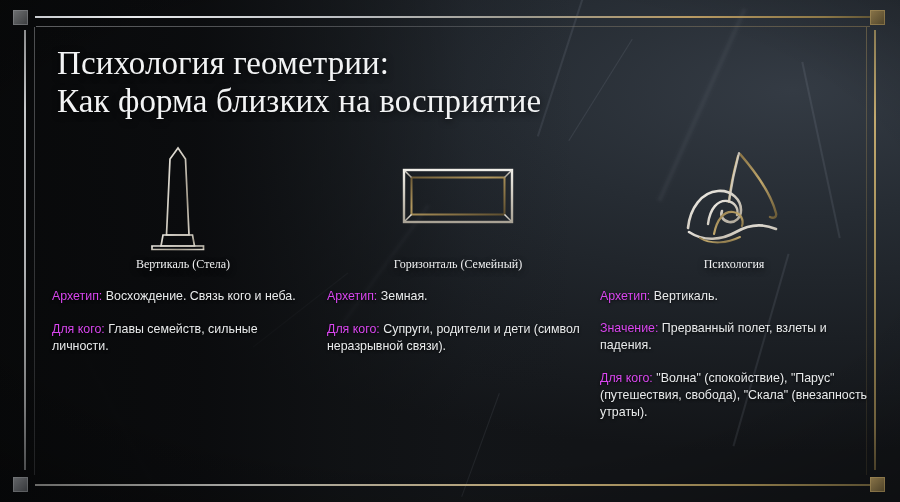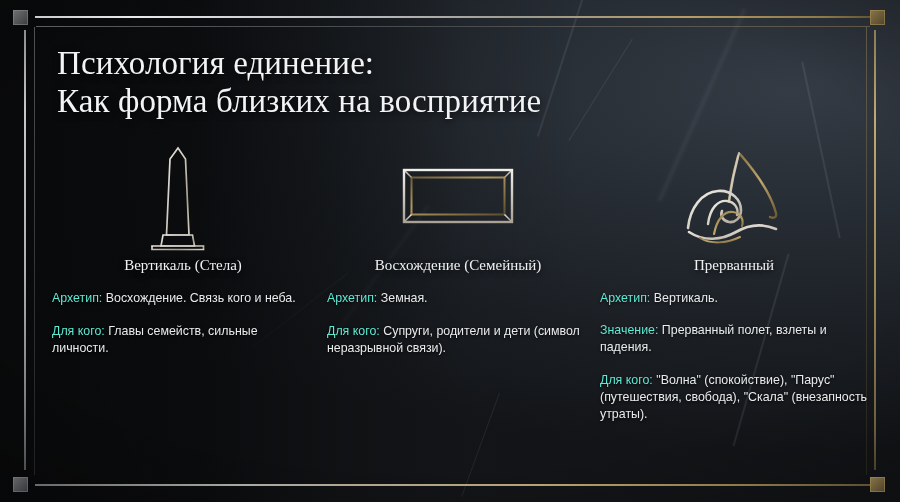--- a/index.html
+++ b/index.html
@@ -48,26 +48,26 @@
     font-family:"Liberation Serif",serif;font-size:33px;line-height:38px;color:#f2f3f4;
     letter-spacing:.1px;text-shadow:0 2px 7px rgba(0,0,0,.75);}
   #title .l2{display:block;}
   
   .cols{position:absolute;left:0;top:135px;width:900px;height:350px;}
   .col{position:absolute;top:0;}
   .col1{left:52px;width:262px;}
   .col2{left:327px;width:262px;}
   .col3{left:600px;width:268px;}
   .icon-wrap{height:122px;display:flex;align-items:center;justify-content:center;}
-  .col-title{text-align:center;font-family:"Liberation Serif",serif;font-size:15px;color:#f0f1f2;
+  .col-title{text-align:center;font-family:"Liberation Serif",serif;font-size:12px;color:#f0f1f2;
     text-shadow:0 2px 6px rgba(0,0,0,.7);margin-bottom:16px;white-space:nowrap;}
   .para{font-size:12.4px;line-height:17.5px;color:#e9ebec;margin-bottom:15px;
     text-shadow:0 1px 3px rgba(0,0,0,.8);}
   .para:last-child{margin-bottom:0;}
-  .lbl{color:#5eead4;margin-top:48px;}
+  .lbl{color:#d946ef;margin-top:48px;}
   .col3 .para{line-height:17.2px;}
   
   svg{display:block;overflow:visible;}
 </style>
 </head>
 <body>
 
 <div id="slide">
 
   <div class="bg-base"></div>
@@ -89,21 +89,21 @@
   <div class="fr-line fr-top"></div>
   <div class="fr-line fr-bottom"></div>
   <div class="fr-line fr-left"></div>
   <div class="fr-line fr-right"></div>
   <div class="fr-sq sq-tl"></div>
   <div class="fr-sq sq-tr"></div>
   <div class="fr-sq sq-bl"></div>
   <div class="fr-sq sq-br"></div>
 
   <div id="title">
-    <span>Психология единение:</span>
+    <span>Психология геометрии:</span>
     <span class="l2">Как форма близких на восприятие</span>
   </div>
 
   <div class="cols">
 
     <div class="col col1">
       <div class="icon-wrap">
         <svg width="74" height="112" viewBox="0 0 74 112">
           <defs>
             <linearGradient id="silv1" x1="0" y1="0" x2="1" y2="1">
@@ -149,21 +149,21 @@
           <rect x="2" y="2" width="108" height="52" fill="none" stroke="url(#silv2)" stroke-width="2.4"></rect>
           <rect x="9.5" y="9.5" width="93" height="37" fill="none" stroke="url(#gold2)" stroke-width="2"></rect>
           <g stroke="url(#silv2)" stroke-width="1.5" fill="none" opacity=".95">
             <path d="M2 2 L9.5 9.5"></path>
               <path d="M110 2 L102.5 9.5"></path>
             <path d="M2 54 L9.5 46.5"></path>
               <path d="M110 54 L102.5 46.5"></path>
           </g>
         </svg>
       </div>
-      <div class="col-title">Восхождение (Семейный)</div>
+      <div class="col-title">Горизонталь (Семейный)</div>
       <div class="para">
         <span class="lbl">Архетип:</span><span> Земная.</span>
       </div>
       <div class="para">
         <span class="lbl">Для кого:</span><span> Супруги, родители и дети (символ неразрывной связи).</span>
       </div>
     </div>
 
     <div class="col col3">
       <div class="icon-wrap">
@@ -193,21 +193,21 @@
             <path d="M24 74 C26 58 34 50 43 51 C51 52 55 59 53 65" stroke="url(#silv3)" stroke-width="2.4"></path>
 
             <path d="M30 84 C33 69 40 61 49 62 C57 63 60 70 58 76" stroke="url(#gold3)" stroke-width="2.2"></path>
 
             <path d="M5 82 C20 92 38 90 52 82 C64 75 78 73 92 79" stroke="url(#silv3)" stroke-width="2.6"></path>
 
             <path d="M16 88 C28 95 44 93 56 87" stroke="url(#gold3)" stroke-width="2"></path>
           </g>
         </svg>
       </div>
-      <div class="col-title">Прерванный</div>
+      <div class="col-title">Психология</div>
       <div class="para">
         <span class="lbl">Архетип:</span><span> Вертикаль.</span>
       </div>
       <div class="para">
         <span class="lbl">Значение:</span><span> Прерванный полет, взлеты и падения.</span>
       </div>
       <div class="para">
         <span class="lbl">Для кого:</span><span> "Волна" (спокойствие), "Парус" (путешествия, свобода), "Скала" (внезапность утраты).</span>
       </div>
     </div>

